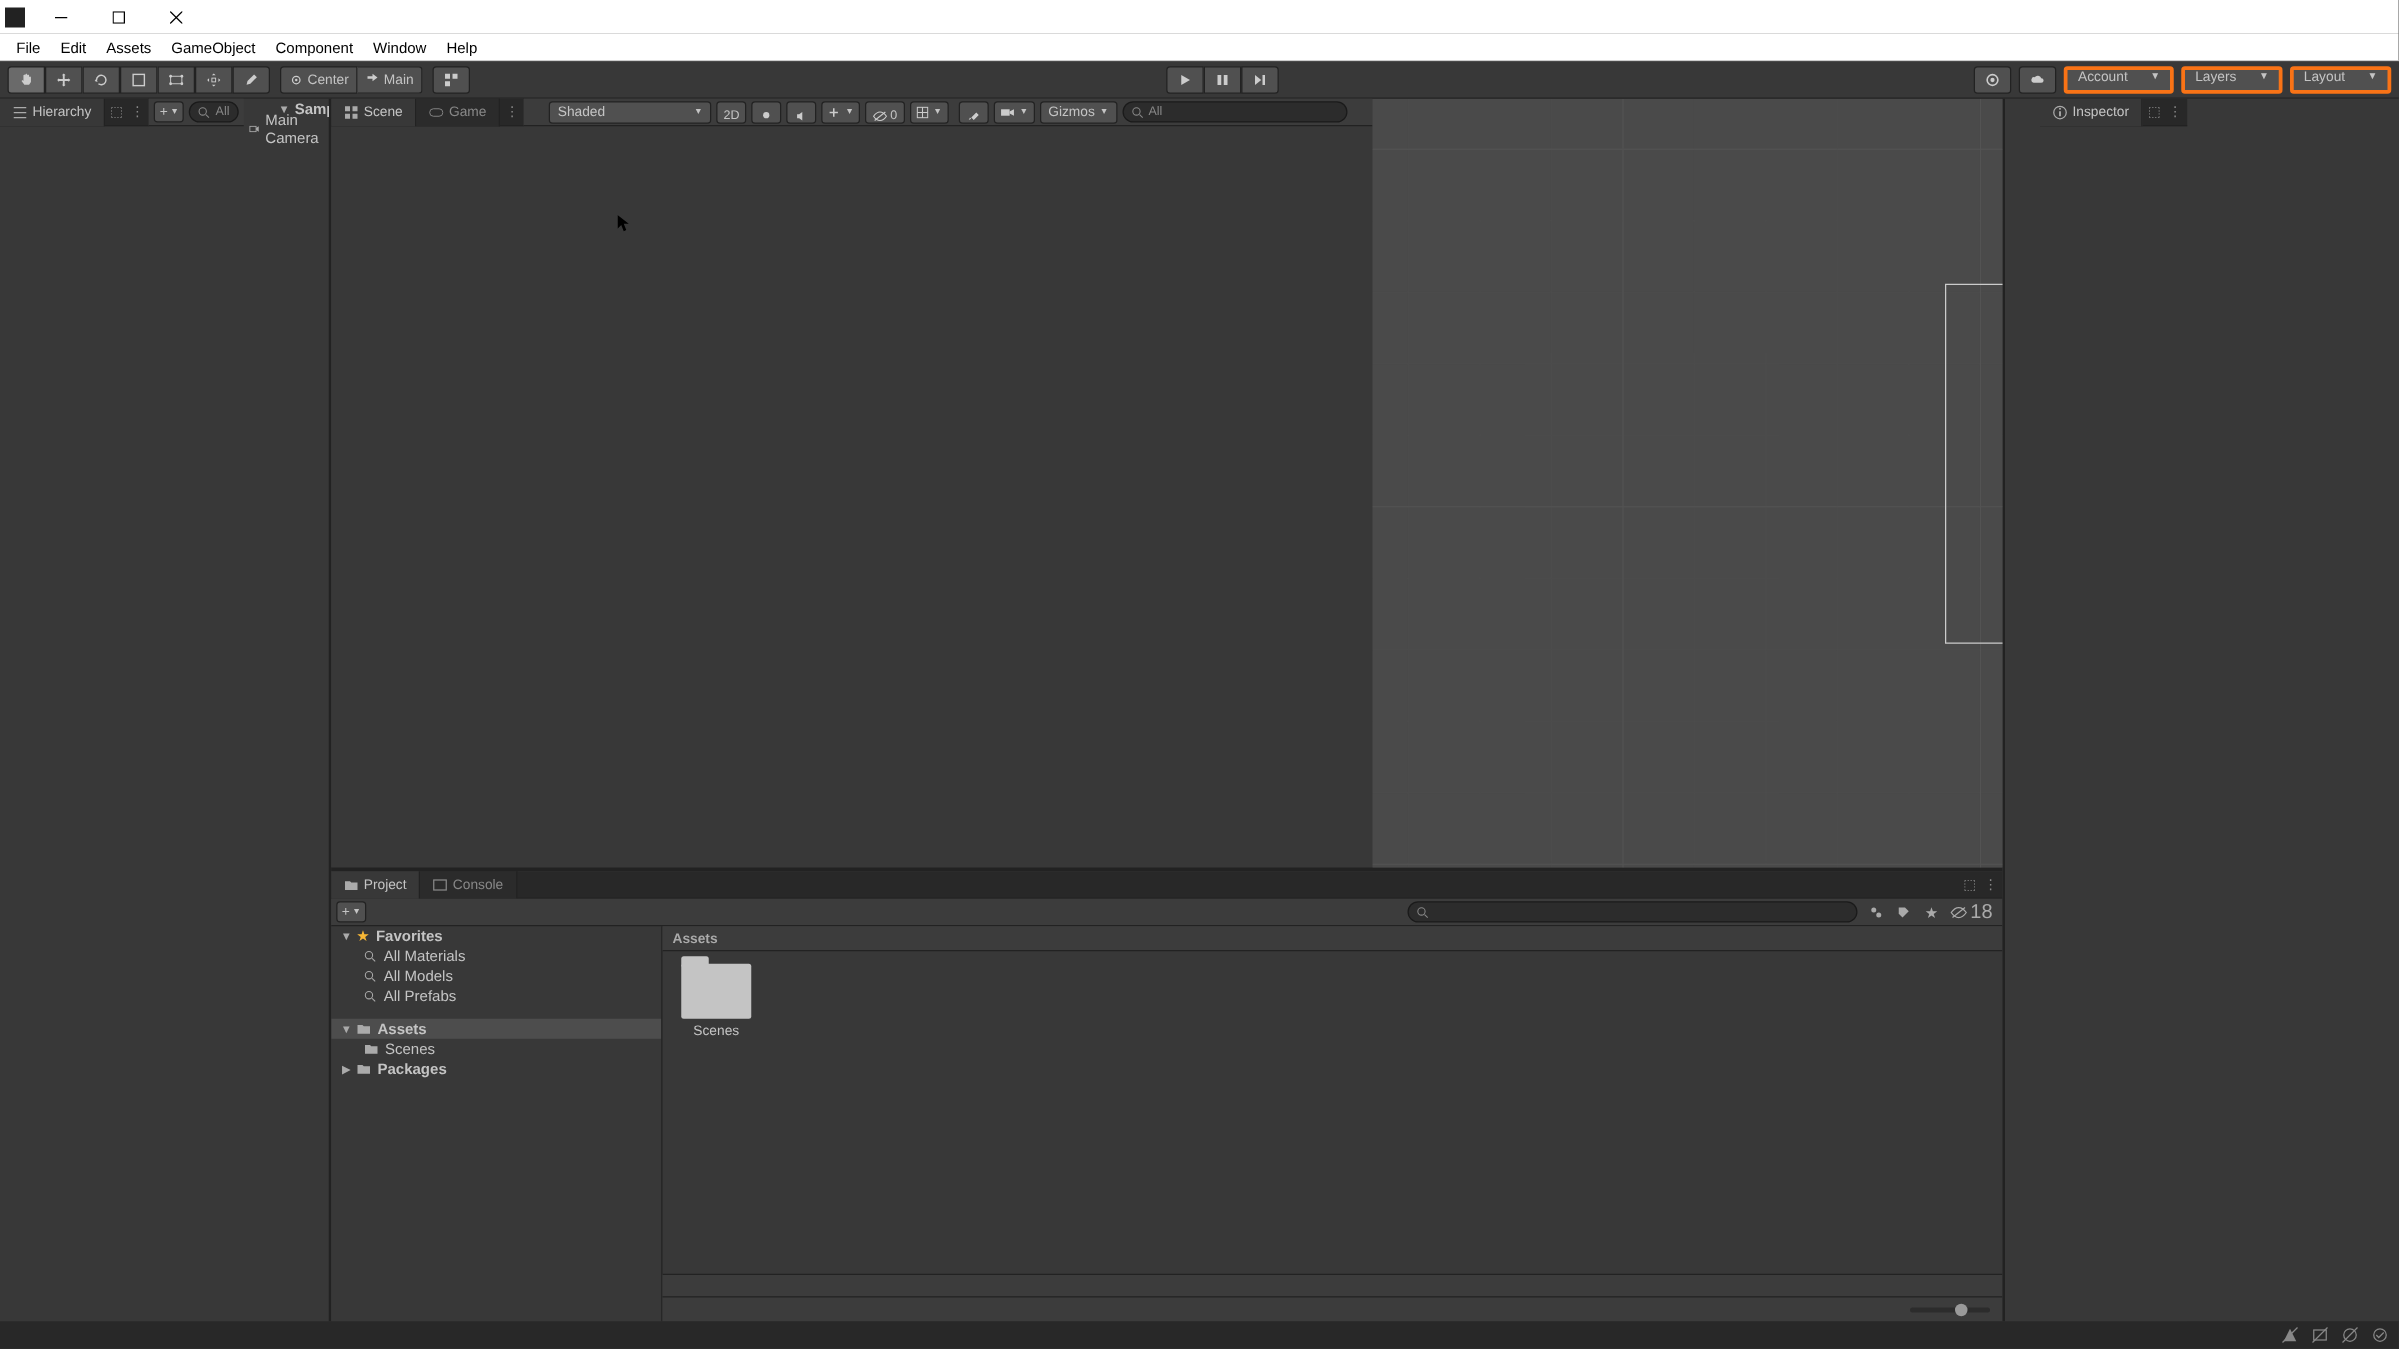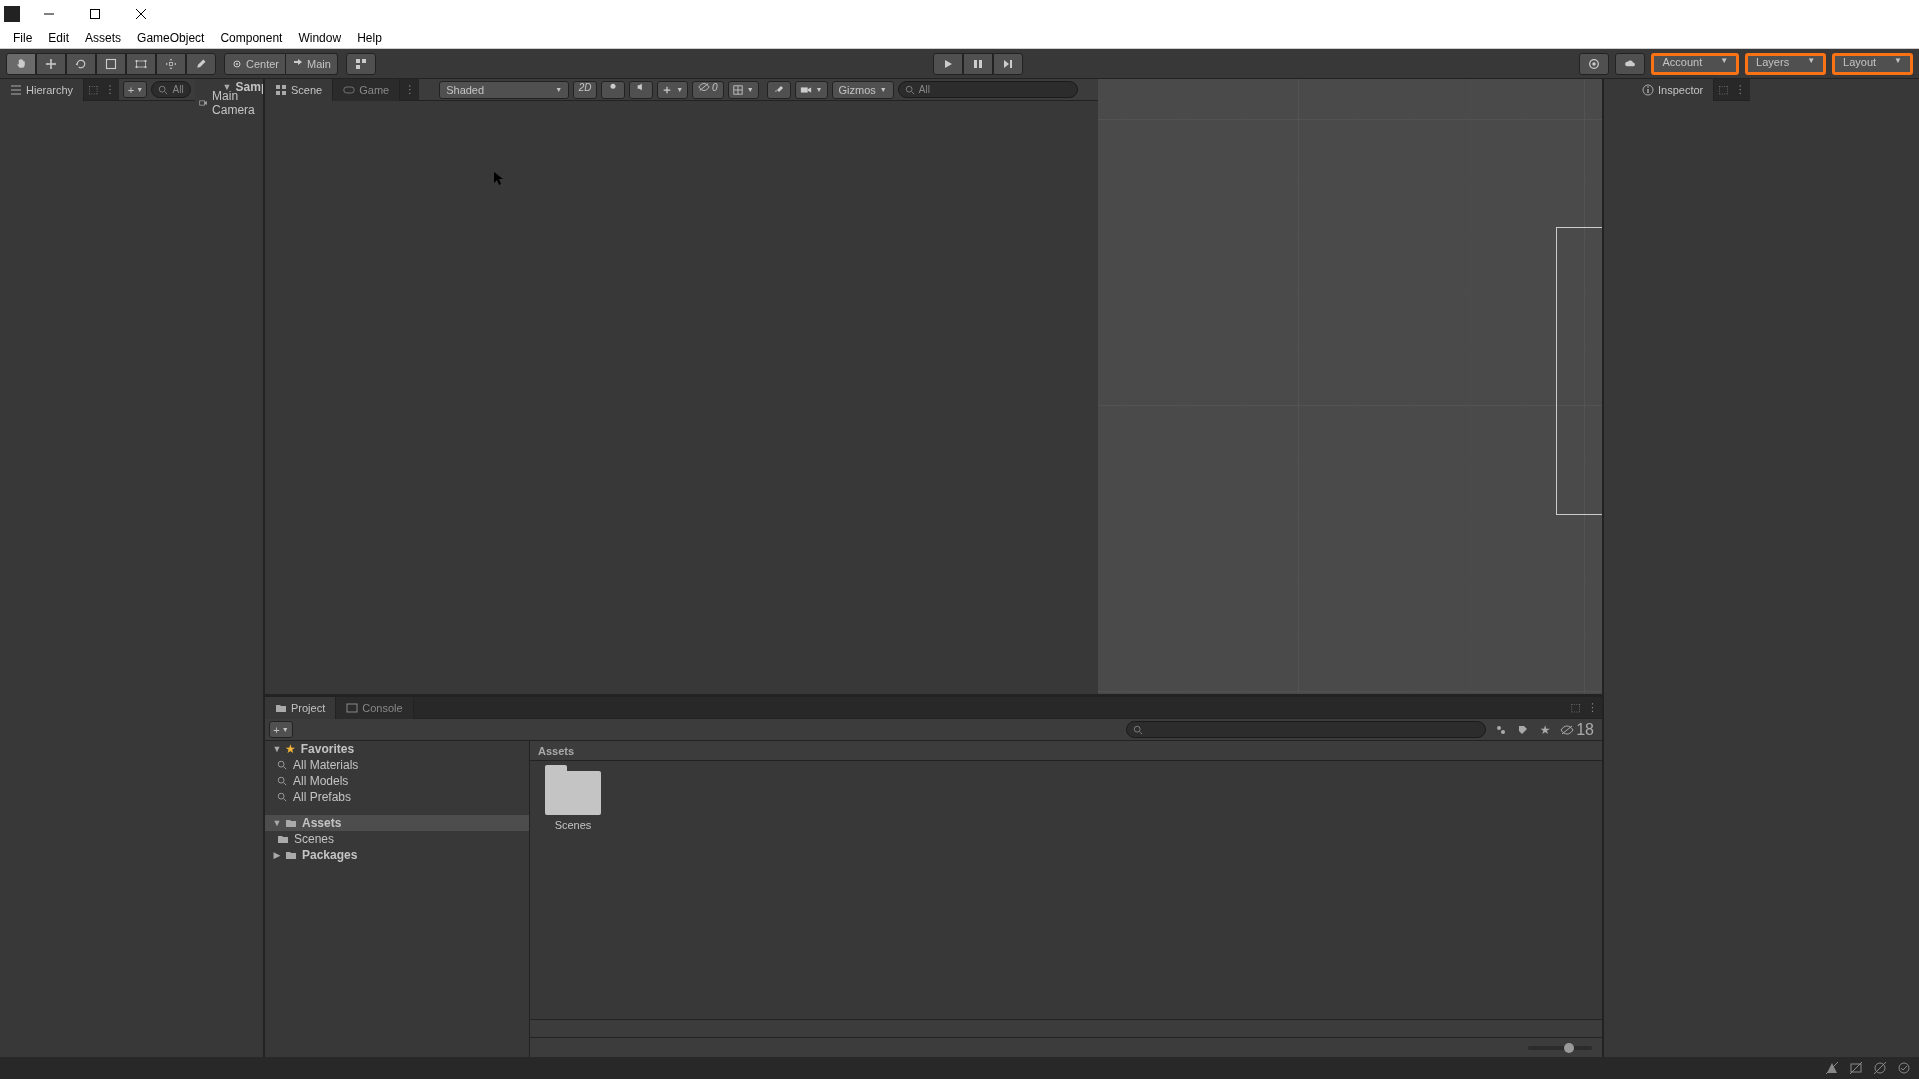--- a/index.html
+++ b/index.html
@@ -32,38 +32,38 @@
 .hierarchy-toolbar { height: 22px; background: #3c3c3c; display: flex; align-items: center; padding: 0 4px; gap: 4px; border-bottom: 1px solid #222; }
 .h-search { flex: 1; height: 17px; background: #2c2c2c; border: 1px solid #1a1a1a; border-radius: 12px; display: flex; align-items: center; padding: 0 6px; font-size: 10px; color: #888; }
 .hierarchy-tree { flex: 1; overflow: auto; font-size: 12px; padding-top: 0; }
 .tree-row { height: 16px; display: flex; align-items: center; padding: 0 0 0 4px; gap: 2px; }
 .tree-row .toggle { width: 12px; font-size: 9px; color: #aaa; text-align: center; }
 .tree-row.scene { font-weight: bold; }
 .center { flex: 1; display: flex; flex-direction: column; min-width: 0; }
 .scene-toolbar { height: 22px; background: #3c3c3c; display: flex; align-items: center; padding: 0 20px; gap: 4px; border-bottom: 1px solid #222; font-size: 11px; }
 .scene-dd { height: 18px; background: #505050; border: 1px solid #222; border-radius: 3px; display: flex; align-items: center; padding: 0 6px; gap: 4px; font-size: 11px; }
 .scene-dd .caret { font-size: 7px; }
-.scene-btn { width: 24px; height: 18px; background: #505050; border: 1px solid #222; border-radius: 3px; display: flex; align-items: flex-start; justify-content: center; font-size: 10px; font-style: italic; }
+.scene-btn { width: 24px; height: 18px; background: #505050; border: 1px solid #222; border-radius: 3px; display: flex; align-items: flex-end; justify-content: center; font-size: 10px; }
 .scene-viewport { flex: 1; position: relative; background: #4a4a4a; overflow: hidden; }
 .scene-grid { position: absolute; inset: 0; background-image: linear-gradient(#555 1px, transparent 1px), linear-gradient(90deg, #555 1px, transparent 1px); background-size: 286px 286px; background-position: -86px 40px; }
 .scene-grid::before { content:""; position:absolute; inset:0; background-image: linear-gradient(#505050 1px, transparent 1px), linear-gradient(90deg, #505050 1px, transparent 1px); background-size: 57.2px 57.2px; background-position: -86px 40px; opacity:0.3; }
 .camera-rect { position: absolute; border: 1px solid #ccc; }
 .camera-gizmo { position: absolute; width: 16px; height: 12px; background: #fff; clip-path: polygon(0 20%, 65% 20%, 65% 0, 100% 50%, 65% 100%, 65% 80%, 0 80%); transform: scaleX(-1); }
 .inspector { width: 317px; border-left: 2px solid #222; padding-left: 28px; }
 .inspector-body { flex: 1; background: #383838; }
 .bottom-vertical { display:flex; flex-direction:column; }
 .h-resizer { height: 3px; background: #222; cursor: row-resize; }
 .project-panel { height: 360px; display: flex; flex-direction: column; }
 .project-inner { display: flex; flex: 1; min-height: 0; }
 .project-left { width: 265px; border-right: 1px solid #222; font-size: 12px; display: flex; flex-direction: column; }
 .proj-toolbar { height: 22px; display: flex; align-items: center; padding: 0 4px; background: #3c3c3c; border-bottom: 1px solid #222; }
 .proj-search { width: 360px; height: 17px; background: #2c2c2c; border: 1px solid #1a1a1a; border-radius: 12px; display: flex; align-items: center; padding: 0 6px; font-size: 10px; margin-right:4px; }
 .proj-tree { flex: 1; overflow: auto; }
 .proj-tree .tree-row { padding-left: 6px; }
-.proj-tree .tree-row.indent1 { padding-left: 12px; }
+.proj-tree .tree-row.indent1 { padding-left: 26px; }
 .proj-tree .selected { background: #4d4d4d; }
 .project-right { flex: 1; display: flex; flex-direction: column; }
 .breadcrumb { height: 20px; background: #3c3c3c; display: flex; align-items: center; padding: 0 8px; font-size: 11px; color: #aaa; font-weight: bold; border-bottom:1px solid #222; }
 .asset-grid { flex: 1; padding: 10px; display: flex; gap: 20px; align-content: flex-start; flex-wrap: wrap; }
 .asset-item { width: 66px; display: flex; flex-direction: column; align-items: center; gap: 4px; font-size: 11px; }
 .folder-icon { width: 56px; height: 44px; background: #c4c4c4; border-radius: 2px; position: relative; }
 .folder-icon::before { content:""; position:absolute; top:-6px; left:0; width:22px; height:8px; background:#c4c4c4; border-radius:2px 2px 0 0; }
 .slider-bar { height: 20px; background: #3c3c3c; display: flex; align-items: center; justify-content: flex-end; padding: 0 10px; border-top:1px solid #222; }
 .slider-track { width: 64px; height: 4px; background: #2c2c2c; border-radius: 2px; position: relative; }
 .slider-thumb { position: absolute; top: -3px; width: 10px; height: 10px; background: #9a9a9a; border-radius: 50%; }

